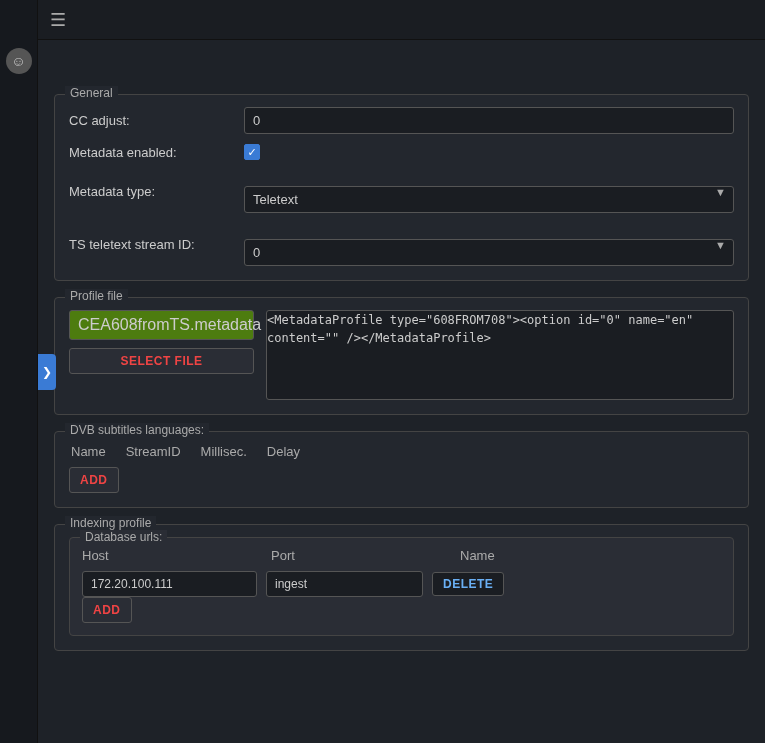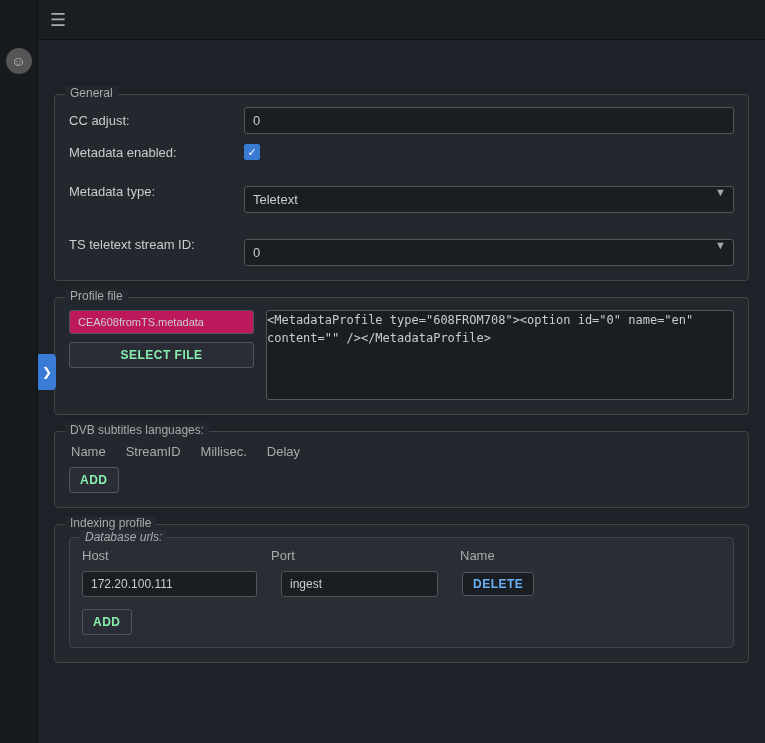--- a/index.html
+++ b/index.html
@@ -207,33 +207,33 @@
       align-items: flex-start;
     }
     .profile-left {
       display: flex;
       flex-direction: column;
       gap: 8px;
       width: 185px;
       flex-shrink: 0;
     }
     .profile-filename {
-      background: #be185d;
+      background: #4d7c0f;
       border: 1px solid #555;
       color: #ccc;
       padding: 5px 8px;
       border-radius: 3px;
-      font-size: 11px;
+      font-size: 16px;
     }
 
     
     .btn {
       background: #2a2d35;
       border: 1px solid #555;
-      color: #86efac;
+      color: #ef4444;
       padding: 5px 10px;
       border-radius: 3px;
       cursor: pointer;
       font-size: 12px;
       font-weight: bold;
       letter-spacing: 0.5px;
     }
     .btn-blue {
       background: #1a1d22;
       border: 1px solid #555;
@@ -279,40 +279,39 @@
       background: #2a2d35;
     }
     .indexing-inner-label {
       position: absolute;
       top: -8px;
       left: 10px;
       background: #2a2d35;
       padding: 0 5px;
       color: #aaa;
       font-size: 12px;
-      font-style: italic;
     }
     .db-cols-header {
       display: flex;
       gap: 4px;
       margin-bottom: 8px;
     }
     .db-col-header {
       color: #aaa;
       font-size: 13px;
     }
     .db-col-host { width: 185px; }
     .db-col-port { width: 185px; }
     .db-col-name { width: 120px; }
 
     .db-row {
       display: flex;
       align-items: center;
-      gap: 16px;
-      margin-bottom: 12px;
+      gap: 1px;
+      margin-bottom: 0;
     }
     .db-input {
       background: #1a1d22;
       border: 1px solid #555;
       color: #ccc;
       padding: 5px 8px;
       border-radius: 3px;
       font-size: 12px;
     }
     .db-input-host { width: 175px; margin-right: 8px; }

